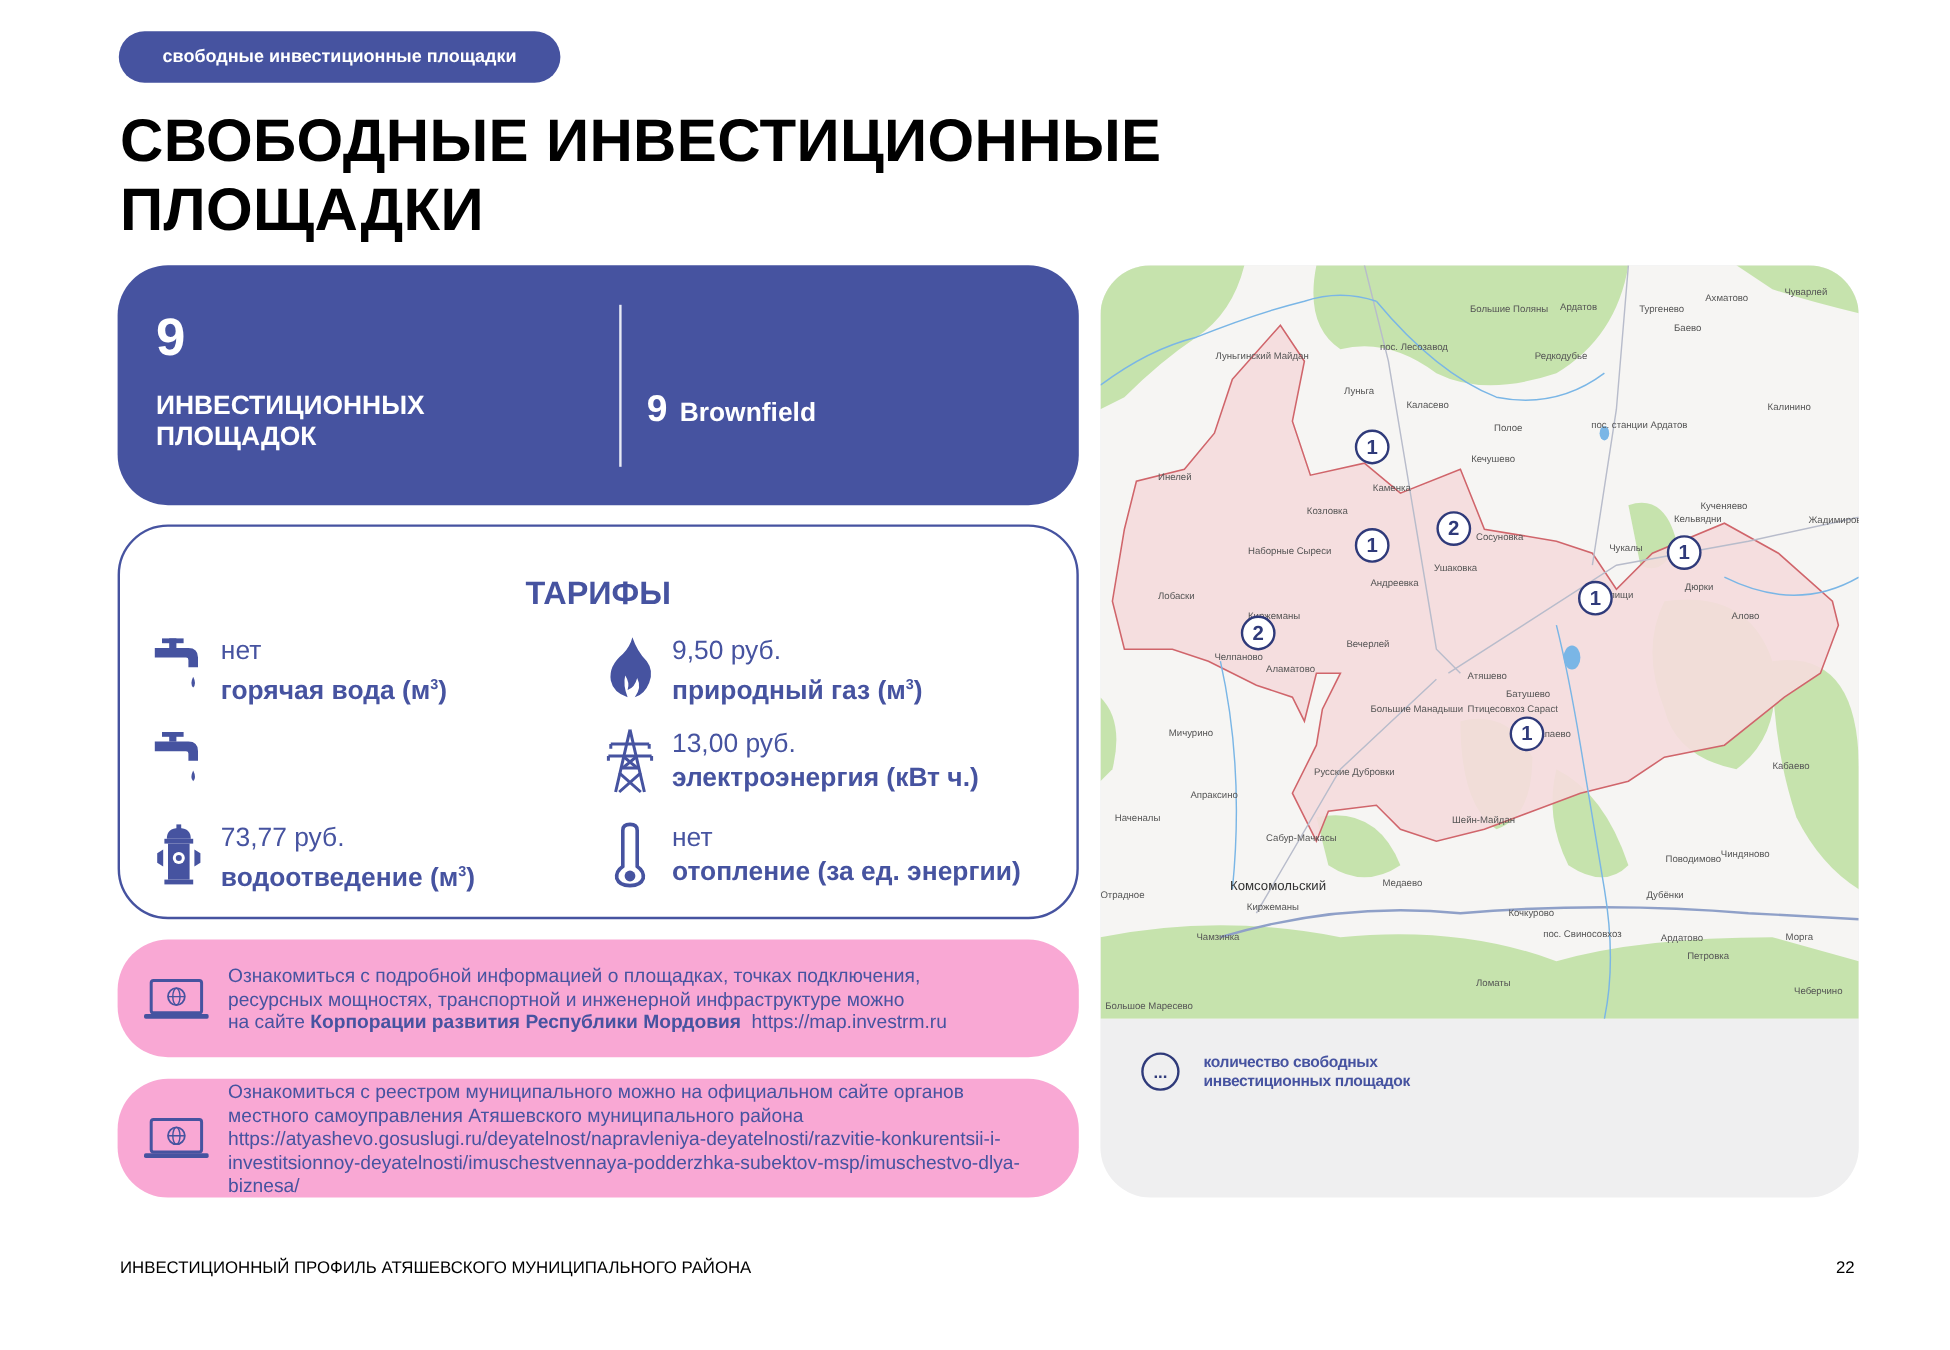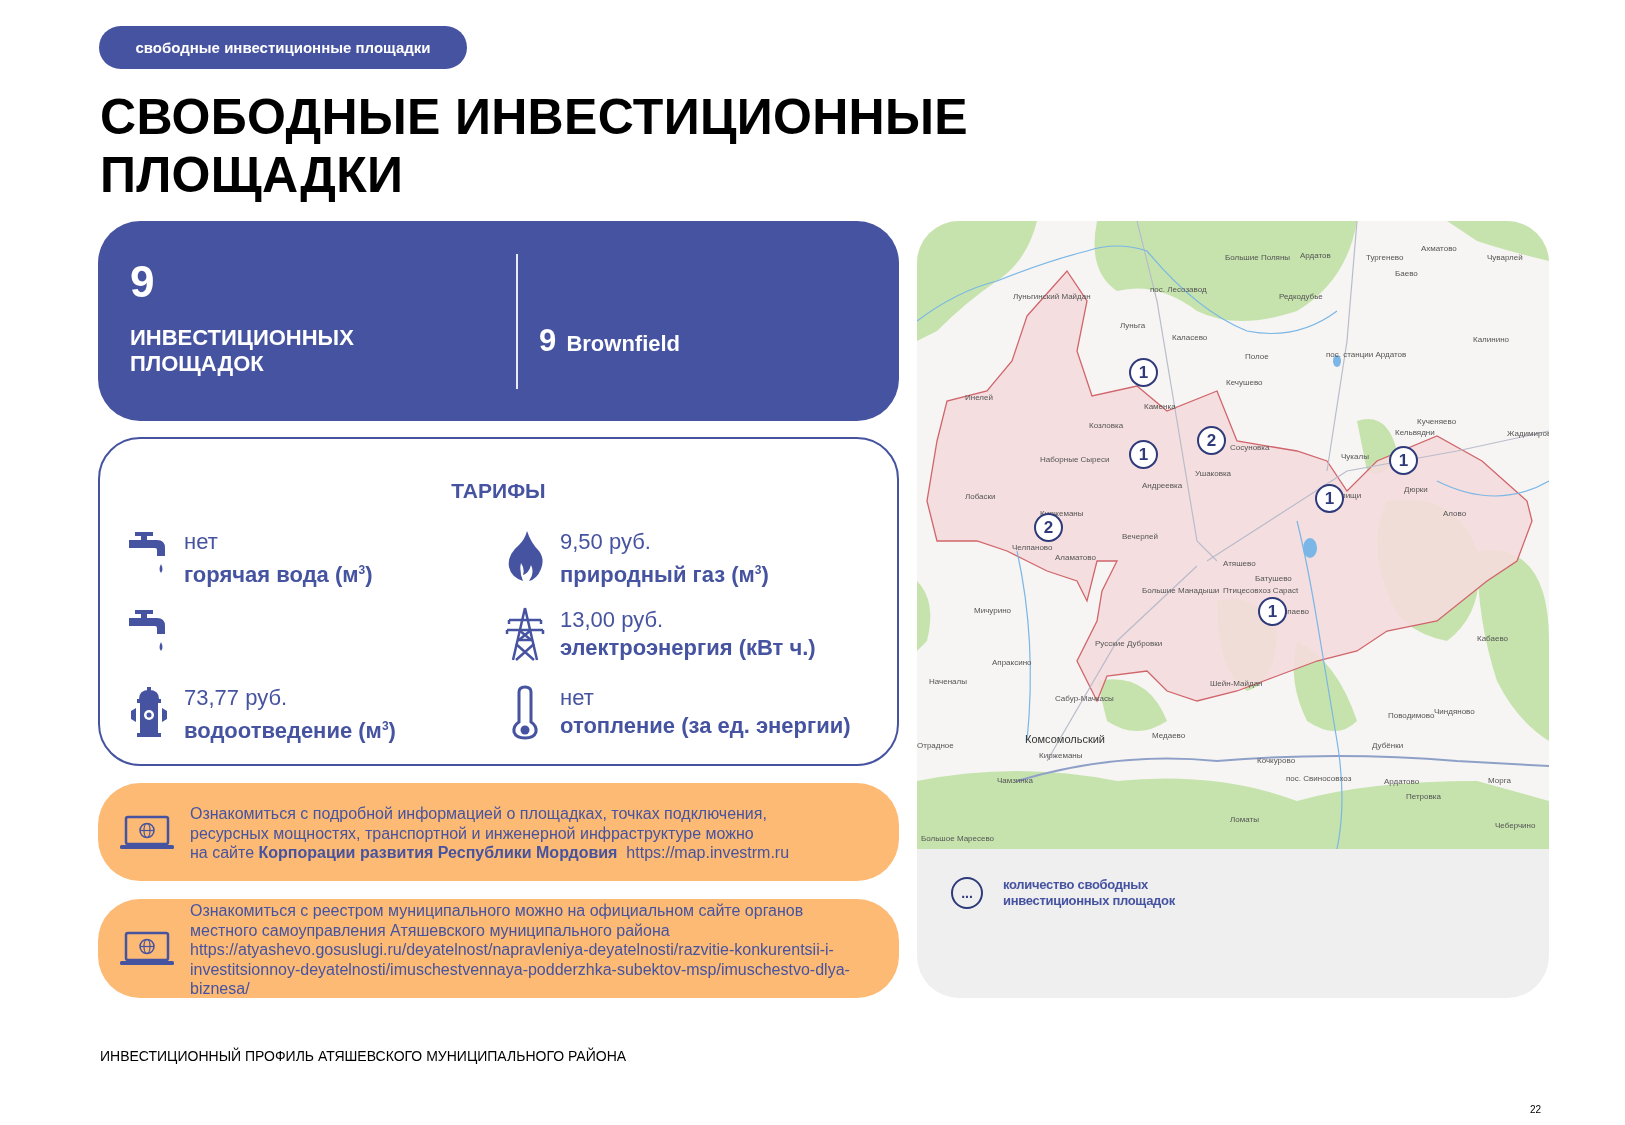--- a/index.html
+++ b/index.html
@@ -25,30 +25,30 @@
   .stats .divider { position: absolute; left: 418px; top: 33px; width: 2px; height: 135px; background: #e8eaf5; }
   .stats .bf { position: absolute; left: 441px; top: 102px; font-size: 22px; font-weight: bold; }
   .stats .bf .n { font-size: 31px; margin-right: 4px; }
 
   .tariffs {
     position: absolute; left: 98px; top: 437px; width: 801px; height: 329px;
     border: 2px solid #4653a0; border-radius: 42px; background: #fff;
   }
   .tariffs .t-title {
     position: absolute; left: 0; right: 0; top: 40px; text-align: center;
-    color: #4653a0; font-weight: bold; font-size: 21px;
+    color: #4653a0; font-weight: bold; font-size: 27px;
   }
   .t-item { position: absolute; display: flex; align-items: flex-start; }
   .t-item .ico { width: 46px; height: 54px; display: flex; align-items: center; justify-content: center; margin-right: 12px; }
   .t-item .txt { color: #4653a0; }
   .t-item .val { font-size: 22px; line-height: 26px; }
   .t-item .lbl { font-size: 22px; font-weight: bold; line-height: 30px; }
 
   .info {
-    position: absolute; left: 98px; width: 801px; background: #fdba74; border-radius: 42px;
+    position: absolute; left: 98px; width: 801px; background: #f9a8d4; border-radius: 42px;
   }
   .info .laptop { position: absolute; left: 22px; }
   .info .text { position: absolute; left: 92px; color: #4653a0; font-size: 16px; line-height: 19.5px; }
   .info .text b { font-weight: bold; }
 
   .map-card {
     position: absolute; left: 917px; top: 221px; width: 632px; height: 777px;
     background: #efeff0; border-radius: 42px; overflow: hidden;
   }
   .map-area { position: absolute; left: 0; top: 0; width: 632px; height: 628px; background: #f6f5f3; }
@@ -61,21 +61,21 @@
 
   .marker {
     position: absolute; width: 29px; height: 29px; border: 2.5px solid #2f3a7a; background: #fff;
     border-radius: 50%; display: flex; align-items: center; justify-content: center;
     color: #2f3a7a; font-weight: bold; font-size: 17px;
   }
   .place { position: absolute; font-size: 8px; color: #555; white-space: nowrap; }
   .place.big { font-size: 11px; color: #333; }
 
   .footer-left { position: absolute; left: 100px; top: 1048px; font-size: 14px; color: #000; }
-  .footer-right { position: absolute; left: 1530px; top: 1104px; font-size: 10px; color: #000; }
+  .footer-right { position: absolute; left: 1530px; top: 1048px; font-size: 14px; color: #000; }
 </style>
 </head>
 <body>
 
 <div class="pill">
   <span>свободные инвестиционные площадки</span>
 </div>
 
 <div class="title">
   <div>СВОБОДНЫЕ ИНВЕСТИЦИОННЫЕ</div>
@@ -259,21 +259,21 @@
         <path d="M520 260 Q580 290 632 260"></path>
       </g>
       <ellipse cx="393" cy="327" rx="7" ry="10" fill="#7ab6e6"></ellipse>
       <ellipse cx="420" cy="140" rx="4" ry="6" fill="#7ab6e6"></ellipse>
     </svg>
     <div id="places-layer">
         <div class="place" style="left: 308px; top: 32px;">Большие Поляны</div>
         <div class="place" style="left: 383px; top: 30px;">Ардатов</div>
         <div class="place" style="left: 449px; top: 32px;">Тургенево</div>
         <div class="place" style="left: 504px; top: 23px;">Ахматово</div>
-        <div class="place" style="left: 570px; top: 32px;">Чуварлей</div>
+        <div class="place" style="left: 570px; top: 18px;">Чуварлей</div>
         <div class="place" style="left: 478px; top: 48px;">Баево</div>
         <div class="place" style="left: 233px; top: 64px;">пос. Лесозавод</div>
         <div class="place" style="left: 362px; top: 71px;">Редкодубье</div>
         <div class="place" style="left: 96px; top: 71px;">Луньгинский Майдан</div>
         <div class="place" style="left: 203px; top: 100px;">Луньга</div>
         <div class="place" style="left: 255px; top: 112px;">Каласево</div>
         <div class="place" style="left: 556px; top: 114px;">Калинино</div>
         <div class="place" style="left: 328px; top: 131px;">Полое</div>
         <div class="place" style="left: 409px; top: 129px;">пос. станции Ардатов</div>
         <div class="place" style="left: 309px; top: 157px;">Кечушево</div>

